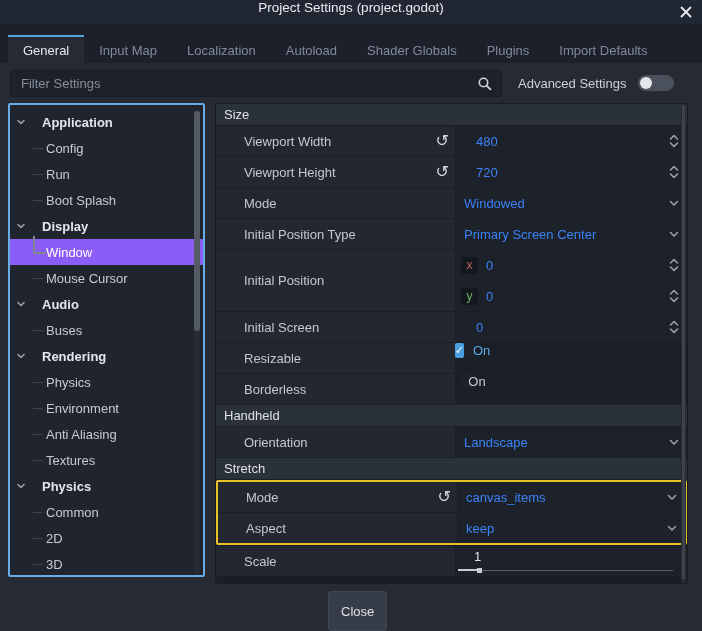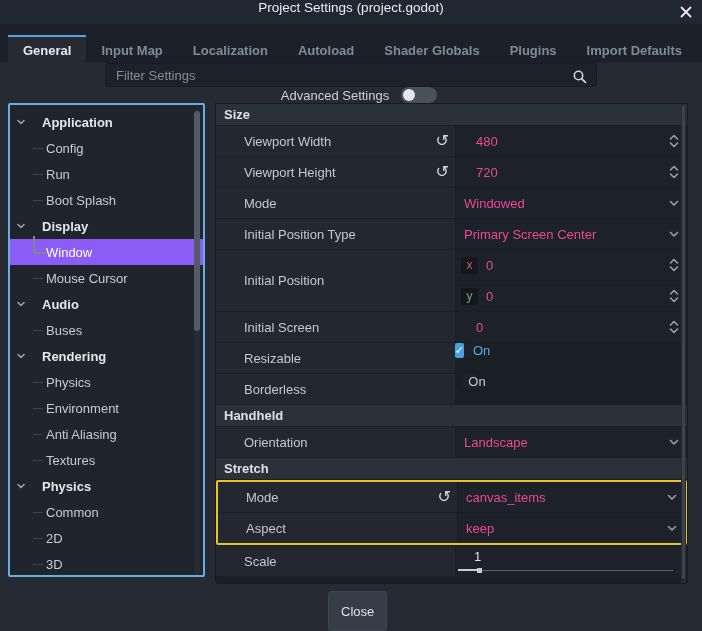--- a/index.html
+++ b/index.html
@@ -19,29 +19,29 @@
     position:absolute; right:8px; top:4px; width:16px; height:16px;
     display:flex; align-items:center; justify-content:center; cursor:pointer;
   }
   
   .tabstrip {
     position:absolute; left:0; top:24px; width:702px; height:39px;
     background:#1b202a; display:flex; align-items:flex-end; padding-left:8px;
   }
   .tab {
     height:28px; padding:0 15px; display:flex; align-items:center;
-    color:#828999; border-top:2px solid transparent; cursor:pointer;font-weight:bold;
+    color:#828999; border-top:2px solid transparent; cursor:pointer;
   }
   .tab.active {
     background:#252a33; color:#e7e9ee; border-top:2px solid #53a4dd;
   }
   
   .filter-row {
     position:absolute; left:0; top:63px; width:702px; height:40px;
-    display:flex; align-items:center; padding:0 10px;flex-direction:column;
+    display:flex; align-items:center; padding:0 10px;
   }
   .filter-input {
     position:relative; width:492px; height:27px; background:#1d222a;
     border:1px solid #171b22; border-radius:3px; display:flex; align-items:center;
   }
   .filter-input input {
     flex:1; background:transparent; border:none; outline:none;
     color:#d6dae0; font-family:inherit; font-size:13px; padding:0 30px 0 10px;
   }
   .filter-input input::placeholder { color:#858c99; opacity:1; }
@@ -87,37 +87,37 @@
   }
   
   .mainpanel {
     position:absolute; left:215px; top:103px; width:473px; height:481px;
     background:#1a1e25; border-radius:0 0 3px 3px; overflow:hidden;
     border:1px solid #171b22;
   }
   .rows { display:flex; flex-direction:column; gap:1px; }
   .row-header {
     height:21px; background:#2b313b; display:flex; align-items:center;
-    padding-left:8px; font-weight:bold; color:#dde1e7;
+    padding-left:8px; font-weight:normal; color:#dde1e7;
   }
   .prop-row { display:grid; grid-template-columns:239px 1fr; gap:1px; }
   .cell-label {
     background:#232830; display:flex; align-items:center;
     padding-left:28px; padding-right:6px; height:30px; color:#c3c8d1;
   }
   .cell-label .revert {
     margin-left:auto; color:#d4d8de; font-size:16px; line-height:1;
     cursor:pointer; font-family:"DejaVu Sans",sans-serif;
   }
   .cell-label.tall { height:61px; }
   .cell-value {
     background:#1d222a; position:relative; display:flex; align-items:center;
     height:30px; cursor:pointer;
   }
-  .cell-value .val { color:#ec4899; }
+  .cell-value .val { color:#3b82f6; }
   .cell-value.spin .val { padding-left:20px; }
   .cell-value.dropdown .val { padding-left:8px; }
   .edge-icon { position:absolute; right:7px; top:50%; transform:translateY(-50%); }
   .vstack { display:flex; flex-direction:column; gap:1px; }
   .axis-badge {
     width:17px; height:17px; margin-left:5px; margin-right:8px;
     background:#14171d; border-radius:2px; display:flex;
     align-items:center; justify-content:center; font-size:12px;
   }
   .axis-x { color:#bd6a58; }

